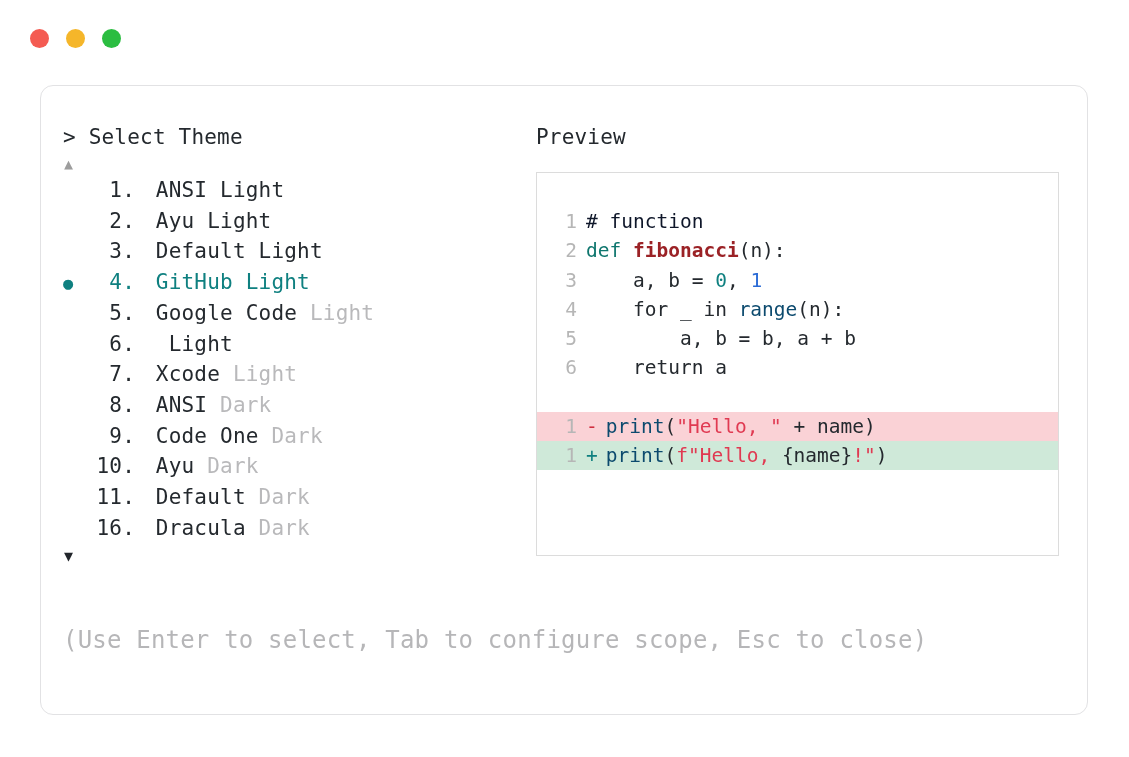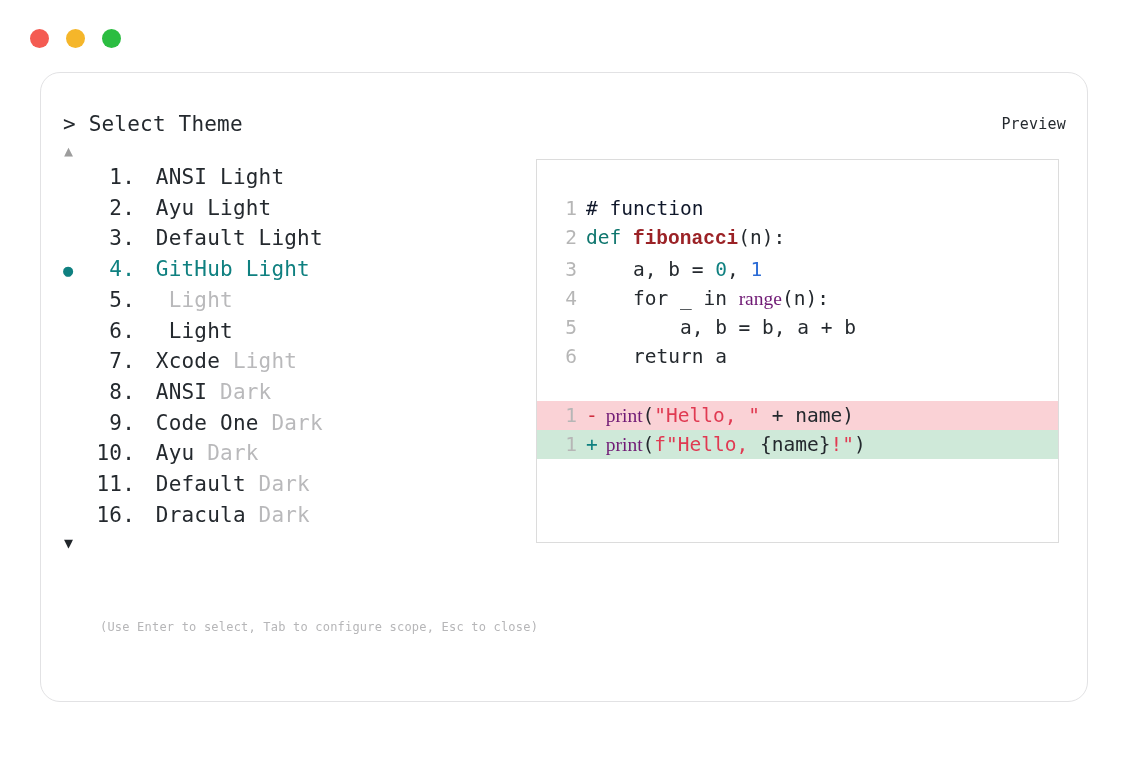--- a/index.html
+++ b/index.html
@@ -31,25 +31,25 @@
     display: block;
   }
   .dot-red    { background: #f45b52; }
   .dot-yellow { background: #f5b62a; }
   .dot-green  { background: #2bbd41; }
 
   
   .card {
     position: absolute;
     left: 40px;
-    top: 72px;
+    top: 85px;
     width: 1048px;
     height: 630px;
     border: 1px solid #e2e2e4;
-    border-radius: 20px;
+    border-radius: 13px;
     background: #ffffff;
     box-sizing: border-box;
   }
 
   .card-inner {
     position: relative;
     width: 100%;
     height: 100%;
   }
 
@@ -116,25 +116,24 @@
   .theme-item.selected .theme-variant { color: #0f8080; }
 
   
   .right-col {
     position: absolute;
     left: 495px;
     top: 36px;
     width: 530px;
   }
   .preview-label {
-    font-size: 15px;
+    font-size: 21px;
     line-height: 30px;
     color: #24292e;
     letter-spacing: 0.2px;
-    text-align: right;
   }
   .preview-box {
     margin-top: 20px;
     width: 523px;
     height: 384px;
     border: 1px solid #dcdcdc;
     box-sizing: border-box;
     background: #ffffff;
     padding: 34px 0 0 0;
     overflow: hidden;
@@ -164,38 +163,37 @@
     padding-left: 18px;
   }
   .code-line.diff-del { background: #fad2d6; }
   .code-line.diff-add { background: #cfe9d9; }
   .sign-del { color: #cf2e3f; padding-right: 8px; }
   .sign-add { color: #0f8080; padding-right: 8px; }
 
   
   .tok-comment { color: #0f172a; }
   .tok-kw      { color: #0f766e; }
-  .tok-fn      { color: #9b2226; font-weight: 700; font-family: Liberation Mono, monospace; }
-  .tok-builtin { color: #701a75; font-family: Liberation Serif, serif; }
+  .tok-fn      { color: #9b2226; font-weight: 700; }
+  .tok-builtin { color: #0c4a6e; }
   .tok-num-0   { color: #0f8080; }
   .tok-num-1   { color: #2b6bd6; }
   .tok-str     { color: #e03a52; }
   .tok-plain   { color: #24292e; }
 
   
   .hint {
     position: absolute;
     left: 22px;
     top: 540px;
-    font-size: 12px;
+    font-size: 24px;
     line-height: 28px;
     color: #b6b6b8;
     letter-spacing: 0.2px;
     white-space: pre;
-    margin-left: 37px;
   }
 </style>
 </head>
 <body>
 
 <div class="titlebar">
   <span class="dot dot-red"></span>
   <span class="dot dot-yellow"></span>
   <span class="dot dot-green"></span>
 </div>
@@ -207,21 +205,21 @@
 
       <div class="prompt-line"><span>&gt;</span><span> </span><span>Select Theme</span></div>
 
       <div class="scroll-arrow up">▲</div>
 
       <ul class="theme-list" id="theme-list">
           <li class="theme-item"><span class="bullet-col">●</span><span class="num-col">1.</span><span class="dotsep"> </span><span class="theme-name">ANSI</span><span> </span><span class="theme-variant">Light</span></li>
           <li class="theme-item"><span class="bullet-col">●</span><span class="num-col">2.</span><span class="dotsep"> </span><span class="theme-name">Ayu</span><span> </span><span class="theme-variant">Light</span></li>
           <li class="theme-item"><span class="bullet-col">●</span><span class="num-col">3.</span><span class="dotsep"> </span><span class="theme-name">Default</span><span> </span><span class="theme-variant">Light</span></li>
           <li class="theme-item selected"><span class="bullet-col">●</span><span class="num-col">4.</span><span class="dotsep"> </span><span class="theme-name">GitHub</span><span> </span><span class="theme-variant">Light</span></li>
-          <li class="theme-item"><span class="bullet-col">●</span><span class="num-col">5.</span><span class="dotsep"> </span><span> </span><span class="theme-variant dim">Light</span></li>
+          <li class="theme-item"><span class="bullet-col">●</span><span class="num-col">5.</span><span class="dotsep"> </span><span class="theme-name">Google Code</span><span> </span><span class="theme-variant dim">Light</span></li>
           <li class="theme-item"><span class="bullet-col">●</span><span class="num-col">6.</span><span class="dotsep"> </span><span> </span><span class="theme-variant">Light</span></li>
           <li class="theme-item"><span class="bullet-col">●</span><span class="num-col">7.</span><span class="dotsep"> </span><span class="theme-name">Xcode</span><span> </span><span class="theme-variant dim">Light</span></li>
           <li class="theme-item"><span class="bullet-col">●</span><span class="num-col">8.</span><span class="dotsep"> </span><span class="theme-name">ANSI</span><span> </span><span class="theme-variant dim">Dark</span></li>
           <li class="theme-item"><span class="bullet-col">●</span><span class="num-col">9.</span><span class="dotsep"> </span><span class="theme-name">Code One</span><span> </span><span class="theme-variant dim">Dark</span></li>
           <li class="theme-item"><span class="bullet-col">●</span><span class="num-col">10.</span><span class="dotsep"> </span><span class="theme-name">Ayu</span><span> </span><span class="theme-variant dim">Dark</span></li>
           <li class="theme-item"><span class="bullet-col">●</span><span class="num-col">11.</span><span class="dotsep"> </span><span class="theme-name">Default</span><span> </span><span class="theme-variant dim">Dark</span></li>
           <li class="theme-item"><span class="bullet-col">●</span><span class="num-col">16.</span><span class="dotsep"> </span><span class="theme-name">Dracula</span><span> </span><span class="theme-variant dim">Dark</span></li>
         </ul>
 
       <div class="scroll-arrow down">▼</div>

